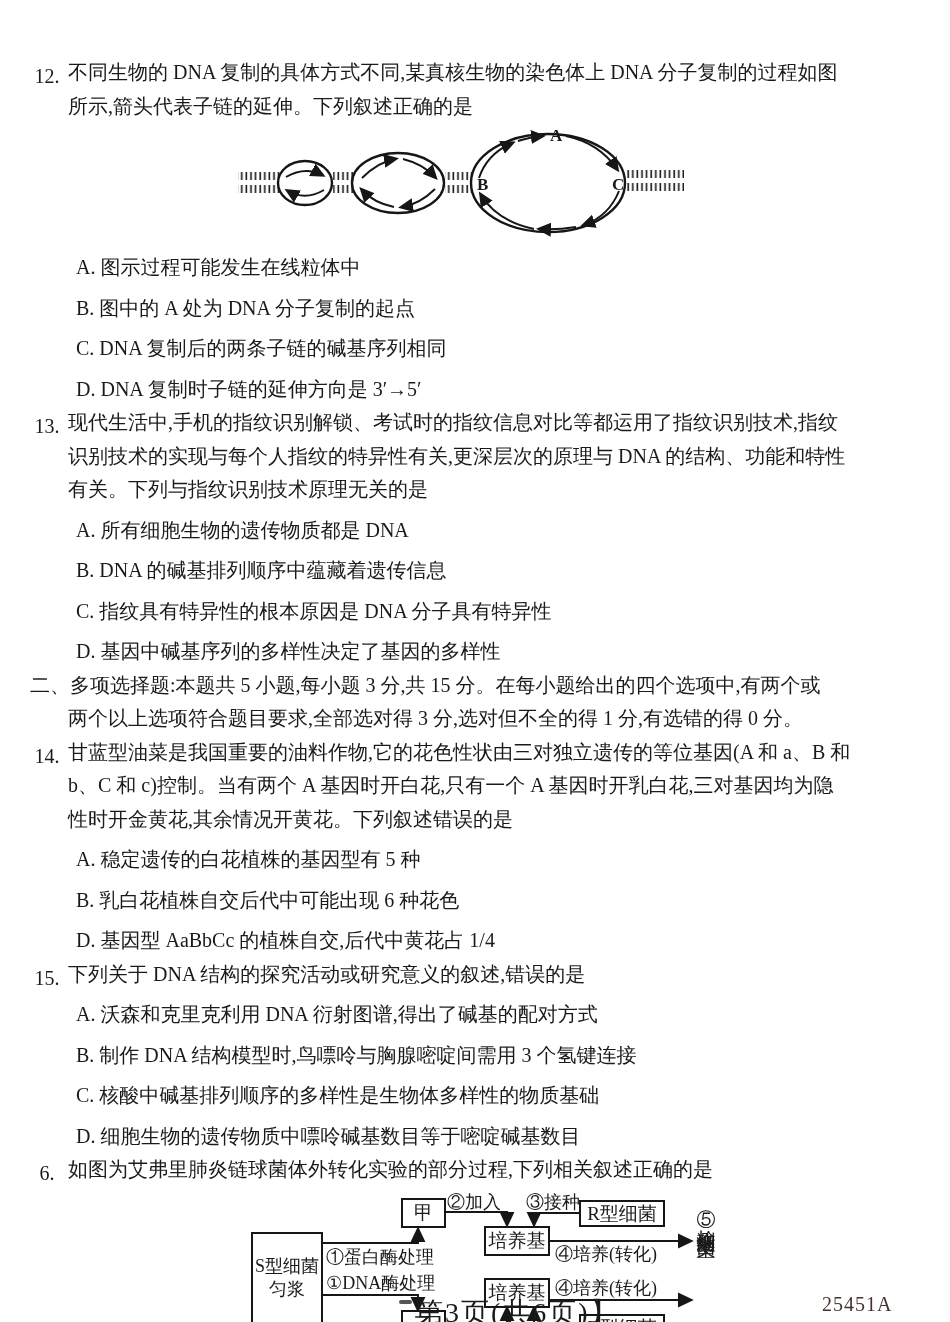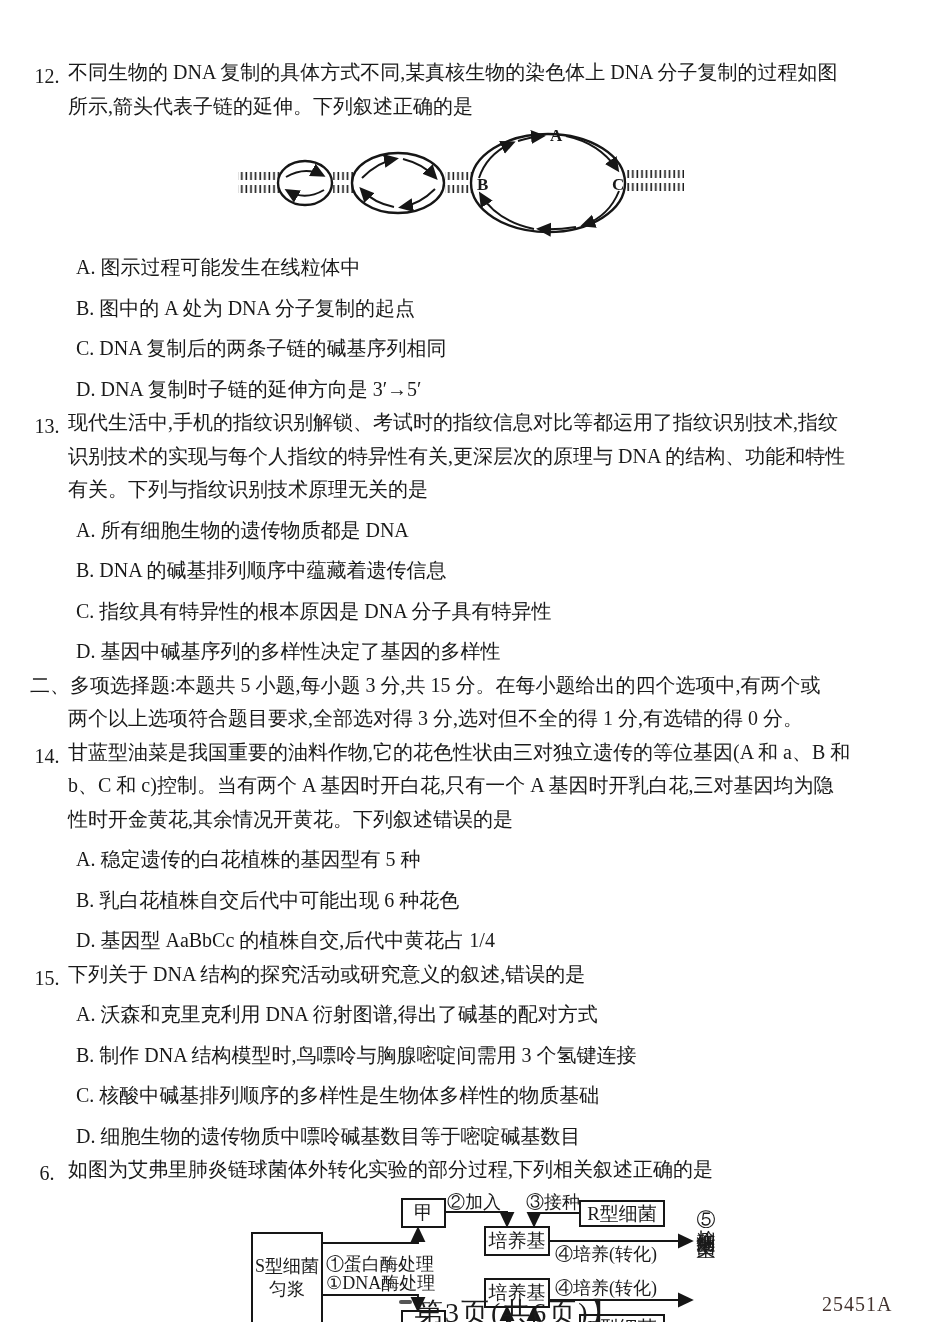--- a/index.html
+++ b/index.html
@@ -157,21 +157,21 @@
       </svg>
 
       <div class="fbox" style="left:5px; top:40px; width:72px; height:92px; font-size:18px;">S型细菌匀浆</div>
       <div class="fbox" style="left:155px; top:6px;  width:45px; height:30px;">甲</div>
       <div class="fbox" style="left:155px; top:118px;width:45px; height:30px;">乙</div>
       <div class="fbox" style="left:238px; top:34px; width:66px; height:30px;">培养基</div>
       <div class="fbox" style="left:238px; top:86px; width:66px; height:30px;">培养基</div>
       <div class="fbox" style="left:333px; top:8px;  width:86px; height:27px;">R型细菌</div>
       <div class="fbox" style="left:333px; top:122px;width:86px; height:27px;">R型细菌</div>
 
-      <span class="flabel" style="left:80px;  top:62px;">①蛋白酶处理</span>
+      <span class="flabel" style="left:80px;  top:55px;">①蛋白酶处理</span>
       <span class="flabel" style="left:80px;  top:81px;">①DNA酶处理</span>
       <span class="flabel" style="left:201px; top:0px;">②加入</span>
       <span class="flabel" style="left:280px; top:0px;">③接种</span>
       <span class="flabel" style="left:309px; top:52px;">④培养(转化)</span>
       <span class="flabel" style="left:201px; top:134px;">②加入</span>
       <span class="flabel" style="left:280px; top:137px;">③接种</span>
       <span class="flabel" style="left:309px; top:86px;">④培养(转化)</span>
       <div class="vtext" style="left:450px; top:2px; height:166px;">⑤检测细菌类型</div>
     </div>
   </div>

